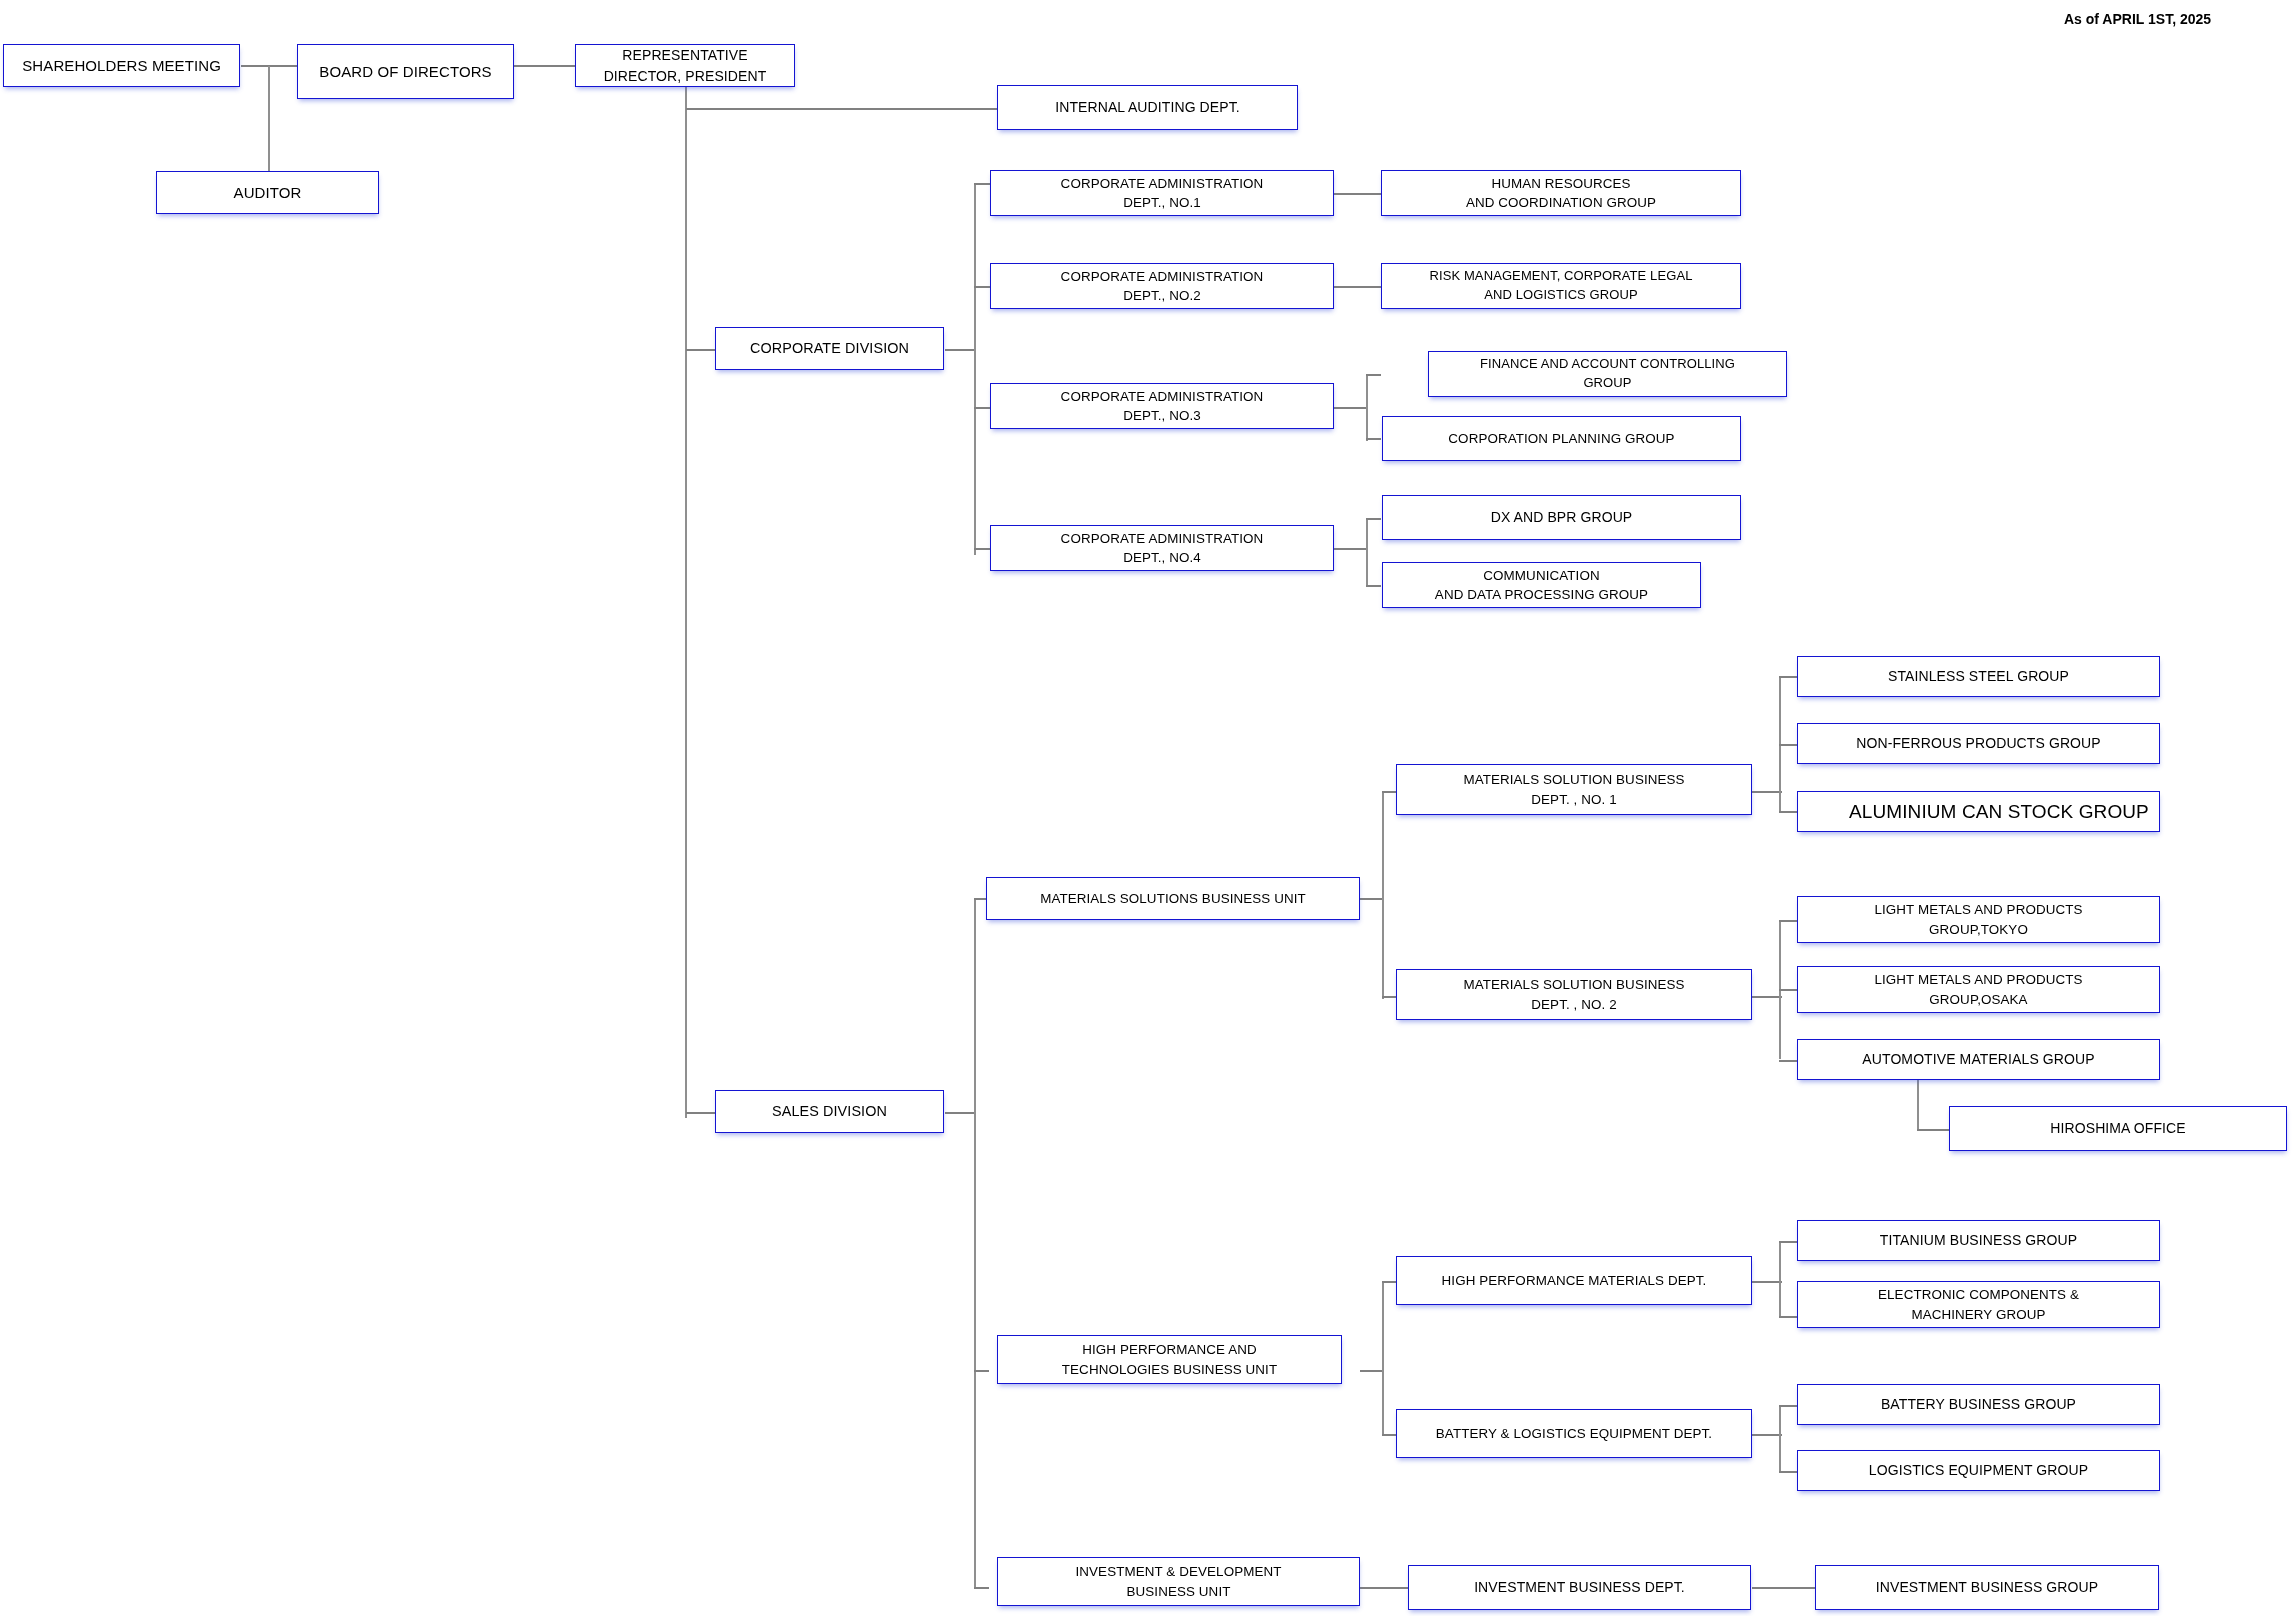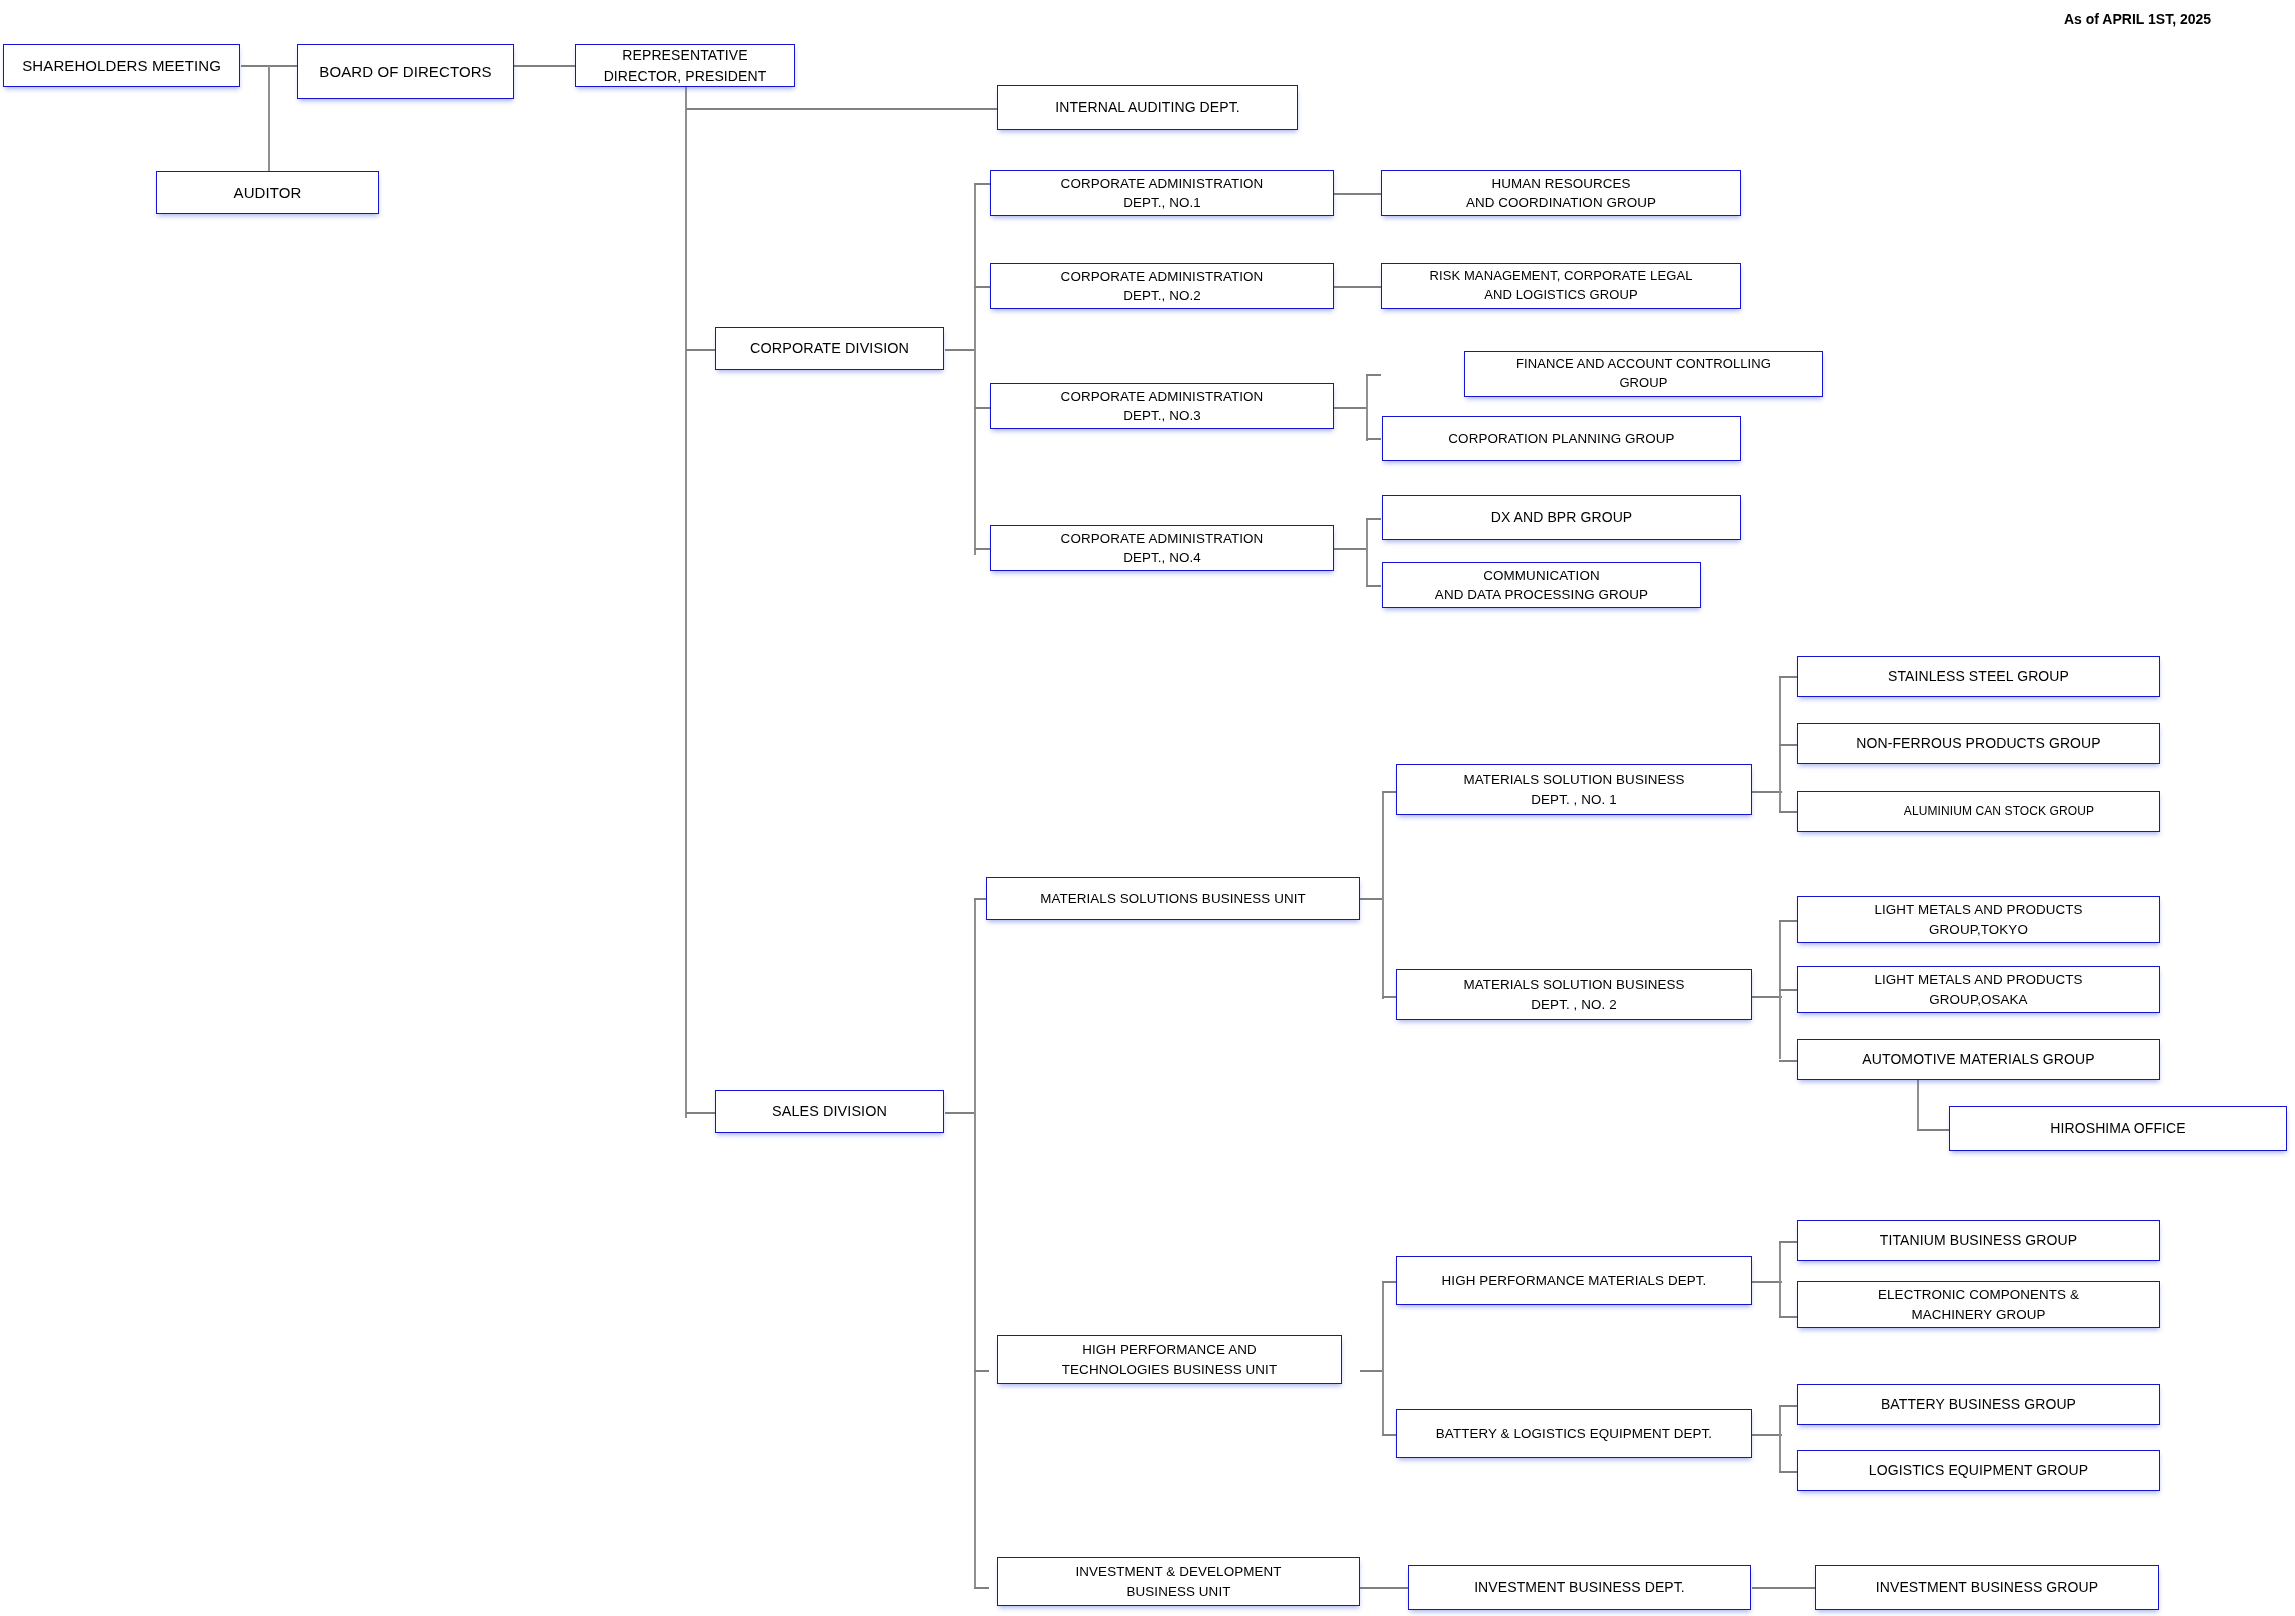--- a/index.html
+++ b/index.html
@@ -163,21 +163,21 @@
 
   <div class="node" style="left:990px; top:525px; width:344px; height:46px; font-size:13.4px;">CORPORATE ADMINISTRATION
 DEPT.,  NO.4</div>
 
   <div class="node" style="left:1381px; top:170px; width:360px; height:46px; font-size:13.4px;">HUMAN RESOURCES
 AND COORDINATION GROUP</div>
 
   <div class="node" style="left:1381px; top:263px; width:360px; height:46px; font-size:13px;">RISK MANAGEMENT, CORPORATE LEGAL
 AND LOGISTICS GROUP</div>
 
-  <div class="node" style="left:1464px; top:351px; width:359px; height:46px; font-size:13px;">FINANCE AND ACCOUNT CONTROLLING
+  <div class="node" style="left:1428px; top:351px; width:359px; height:46px; font-size:13px;">FINANCE AND ACCOUNT CONTROLLING
 GROUP</div>
 
   <div class="node" style="left:1382px; top:416px; width:359px; height:45px; font-size:13.4px;">CORPORATION PLANNING GROUP</div>
 
   <div class="node" style="left:1382px; top:495px; width:359px; height:45px; font-size:14px;">DX AND BPR GROUP</div>
 
   <div class="node" style="left:1382px; top:562px; width:319px; height:46px; font-size:13.4px;">COMMUNICATION
 AND DATA PROCESSING GROUP</div>
 
   <div class="node thin" style="left:715px; top:1090px; width:229px; height:43px; font-size:14.4px;">SALES DIVISION</div>
@@ -187,21 +187,21 @@
   <div class="node" style="left:1396px; top:764px; width:356px; height:51px; font-size:13.4px;">MATERIALS SOLUTION BUSINESS
 DEPT. , NO. 1</div>
 
   <div class="node" style="left:1396px; top:969px; width:356px; height:51px; font-size:13.4px;">MATERIALS SOLUTION BUSINESS
 DEPT. , NO. 2</div>
 
   <div class="node" style="left:1797px; top:656px; width:363px; height:41px; font-size:14px;">STAINLESS STEEL GROUP</div>
 
   <div class="node" style="left:1797px; top:723px; width:363px; height:41px; font-size:14px;">NON-FERROUS PRODUCTS GROUP</div>
 
-  <div class="node" style="left:1797px; top:791px; width:363px; height:41px; font-size:12px;padding-left:45px;">ALUMINIUM CAN STOCK GROUP</div>
+  <div class="node" style="left:1797px; top:791px; width:363px; height:41px; font-size:19px;padding-left:45px;">ALUMINIUM CAN STOCK GROUP</div>
 
   <div class="node" style="left:1797px; top:896px; width:363px; height:47px; font-size:13.4px;">LIGHT METALS AND PRODUCTS
 GROUP,TOKYO</div>
 
   <div class="node" style="left:1797px; top:966px; width:363px; height:47px; font-size:13.4px;">LIGHT METALS AND PRODUCTS
 GROUP,OSAKA</div>
 
   <div class="node" style="left:1797px; top:1039px; width:363px; height:41px; font-size:14px;">AUTOMOTIVE MATERIALS GROUP</div>
 
   <div class="node" style="left:1949px; top:1106px; width:338px; height:45px; font-size:14px;">HIROSHIMA OFFICE</div>

